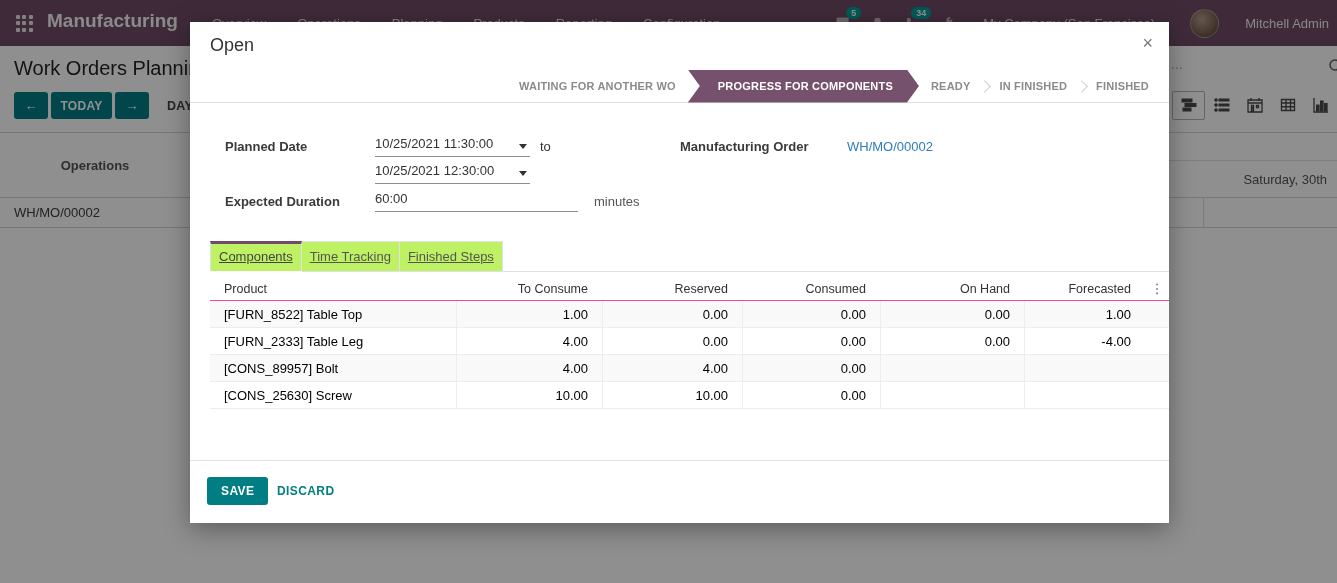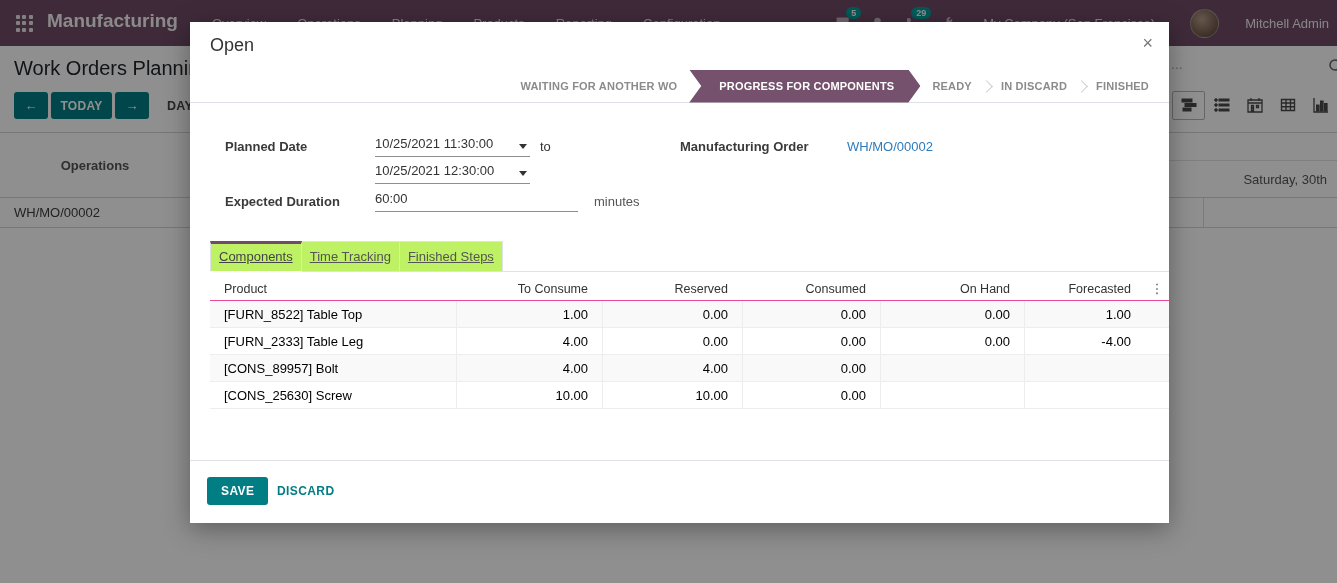--- a/index.html
+++ b/index.html
@@ -120,21 +120,21 @@
       </div>
       <div class="sysicon">
         <svg width="13" height="14" viewBox="0 0 16 16">
             <path d="M8 1.5a4 4 0 0 0-4 4v3.2L2.6 11h10.8L12 8.7V5.5a4 4 0 0 0-4-4zM6.6 12.3a1.5 1.5 0 0 0 2.8 0z"></path>
           </svg>
       </div>
       <div class="sysicon">
         <svg width="15" height="15" viewBox="0 0 16 16">
             <path d="M3.2 1.8l2.6.9.6 2.7-1.8 1.4c.9 1.9 2.4 3.4 4.3 4.3l1.4-1.8 2.7.6.9 2.6c-.5 1-1.8 1.5-3.2 1.1C6.6 12.8 3 9.2 2.1 5c-.3-1.4.1-2.7 1.1-3.2z"></path>
           </svg>
-        <span class="badge">29</span>
+        <span class="badge">34</span>
       </div>
       <div class="sysicon">
         <svg width="14" height="14" viewBox="0 0 16 16">
             <path d="M13.8 3.2a3.6 3.6 0 0 1-4.7 4.7L4.4 12.6 2.9 11l4.7-4.7a3.6 3.6 0 0 1 4.7-4.7L10 3.9l1.6 1.6z"></path>
           </svg>
       </div>
       <span class="company">My Company (San Francisco)</span>
       <div class="avatar"></div>
       <span class="username">Mitchell Admin</span>
     </div>
@@ -208,21 +208,21 @@
 
   <div class="modal">
     <div class="m-title">Open</div>
     <div class="m-close">×</div>
 
     <div class="statusbar">
       <span class="stage">WAITING FOR ANOTHER WO</span>
       <span class="stage active">PROGRESS FOR COMPONENTS</span>
       <span class="stage">READY</span>
       <span class="chev"></span>
-      <span class="stage">IN DISCARD</span>
+      <span class="stage">IN FINISHED</span>
       <span class="chev"></span>
       <span class="stage">FINISHED</span>
     </div>
 
     <div class="f-lbl" style="left:35px; top:117px;">Planned Date</div>
     <div class="f-input" style="left:185px; top:114px; width:155px;">
       <span>10/25/2021 11:30:00</span>
       <span class="caret"></span>
     </div>
     <div class="f-plain" style="left:350px; top:117px;">to</div>

